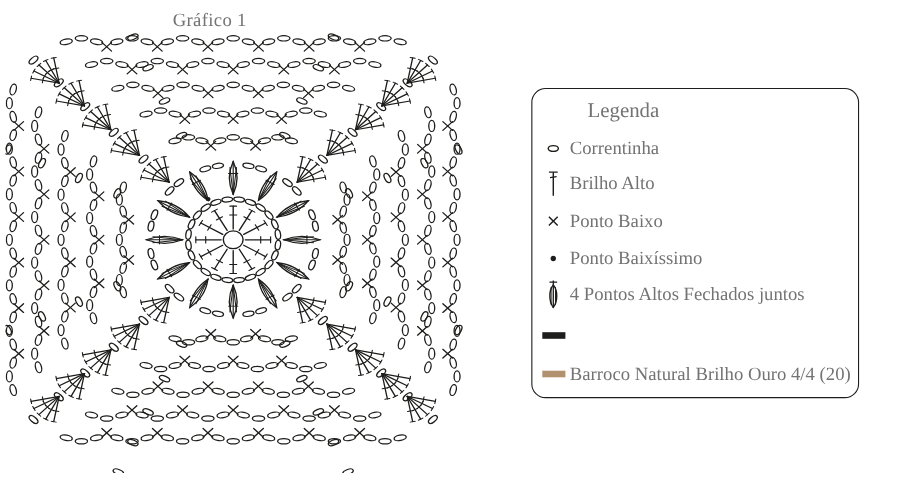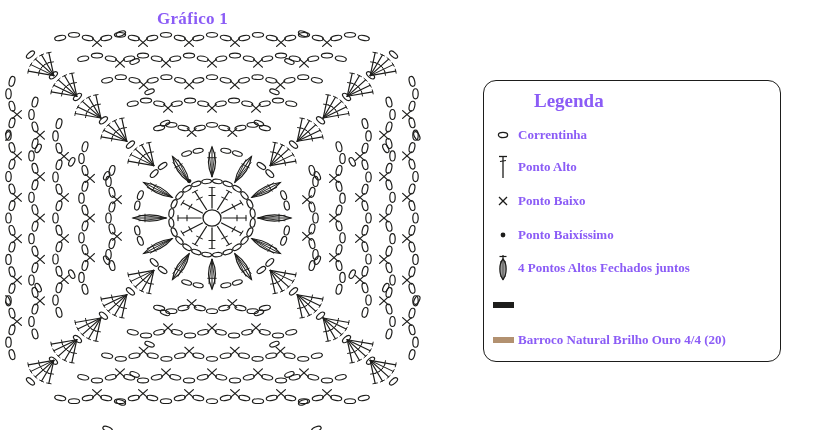--- a/index.html
+++ b/index.html
@@ -1,38 +1,38 @@
 <!DOCTYPE html>
 <html><head>
 <meta charset="utf-8">
 <style>
   html,body{margin:0;padding:0;background:#ffffff;}
   .canvas{
     position:relative;width:821px;height:435px;background:#ffffff;
-    font-family:"Liberation Serif", serif;color:#8b5cf6;overflow:hidden;font-weight:bold;
+    font-family:"Liberation Serif", serif;color:#737373;overflow:hidden;
   }
   .chart-title{
     position:absolute;left:157px;top:9px;font-size:17px;letter-spacing:.3px;
   }
   #crochet{position:absolute;left:5px;top:30px;}
   .legend-box{
     position:absolute;left:483px;top:80px;width:298px;height:282px;
     border:1.6px solid #1d1d1b;border-radius:13px;background:#ffffff;box-sizing:border-box;
   }
   .legend-title{
     position:absolute;left:50px;top:9px;font-size:19px;text-align:right;
   }
   .legend-row{position:absolute;left:0;height:26px;width:292px;}
   .sym-cell{
     position:absolute;left:6px;top:0;width:26px;height:26px;
     display:flex;align-items:center;justify-content:center;
   }
   .lbl{
     position:absolute;left:34px;top:50%;transform:translateY(-50%);
-    font-size:13px;white-space:nowrap;
+    font-size:17px;white-space:nowrap;
   }
   .swatch{width:21px;height:6px;}
   svg line, svg path, svg ellipse, svg circle{vector-effect:none;}
 </style>
 </head>
 <body>
 
 <div class="canvas">
 
   <div class="chart-title">Gráfico 1</div>
@@ -1021,21 +1021,21 @@
     </div>
 
     <div class="legend-row" style="top:73px;">
       <span class="sym-cell">
         <svg width="22" height="26" viewBox="0 0 22 26">
           <line x1="11" y1="2.5" x2="11" y2="24" stroke="#1d1d1b" stroke-width="1.3"></line>
           <line x1="7" y1="2.5" x2="15" y2="2.5" stroke="#1d1d1b" stroke-width="1.3"></line>
           <line x1="8" y1="7.5" x2="14" y2="6.5" stroke="#1d1d1b" stroke-width="1.2"></line>
         </svg>
       </span>
-      <span class="lbl">Ponto Alto</span>
+      <span class="lbl">Brilho Alto</span>
     </div>
 
     <div class="legend-row" style="top:141px;">
       <span class="sym-cell">
         <svg width="22" height="22" viewBox="0 0 22 22">
             <circle cx="11" cy="11" r="2.4" fill="#1d1d1b"></circle>
           </svg>
       </span>
       <span class="lbl">Ponto Baixíssimo</span>
     </div>

